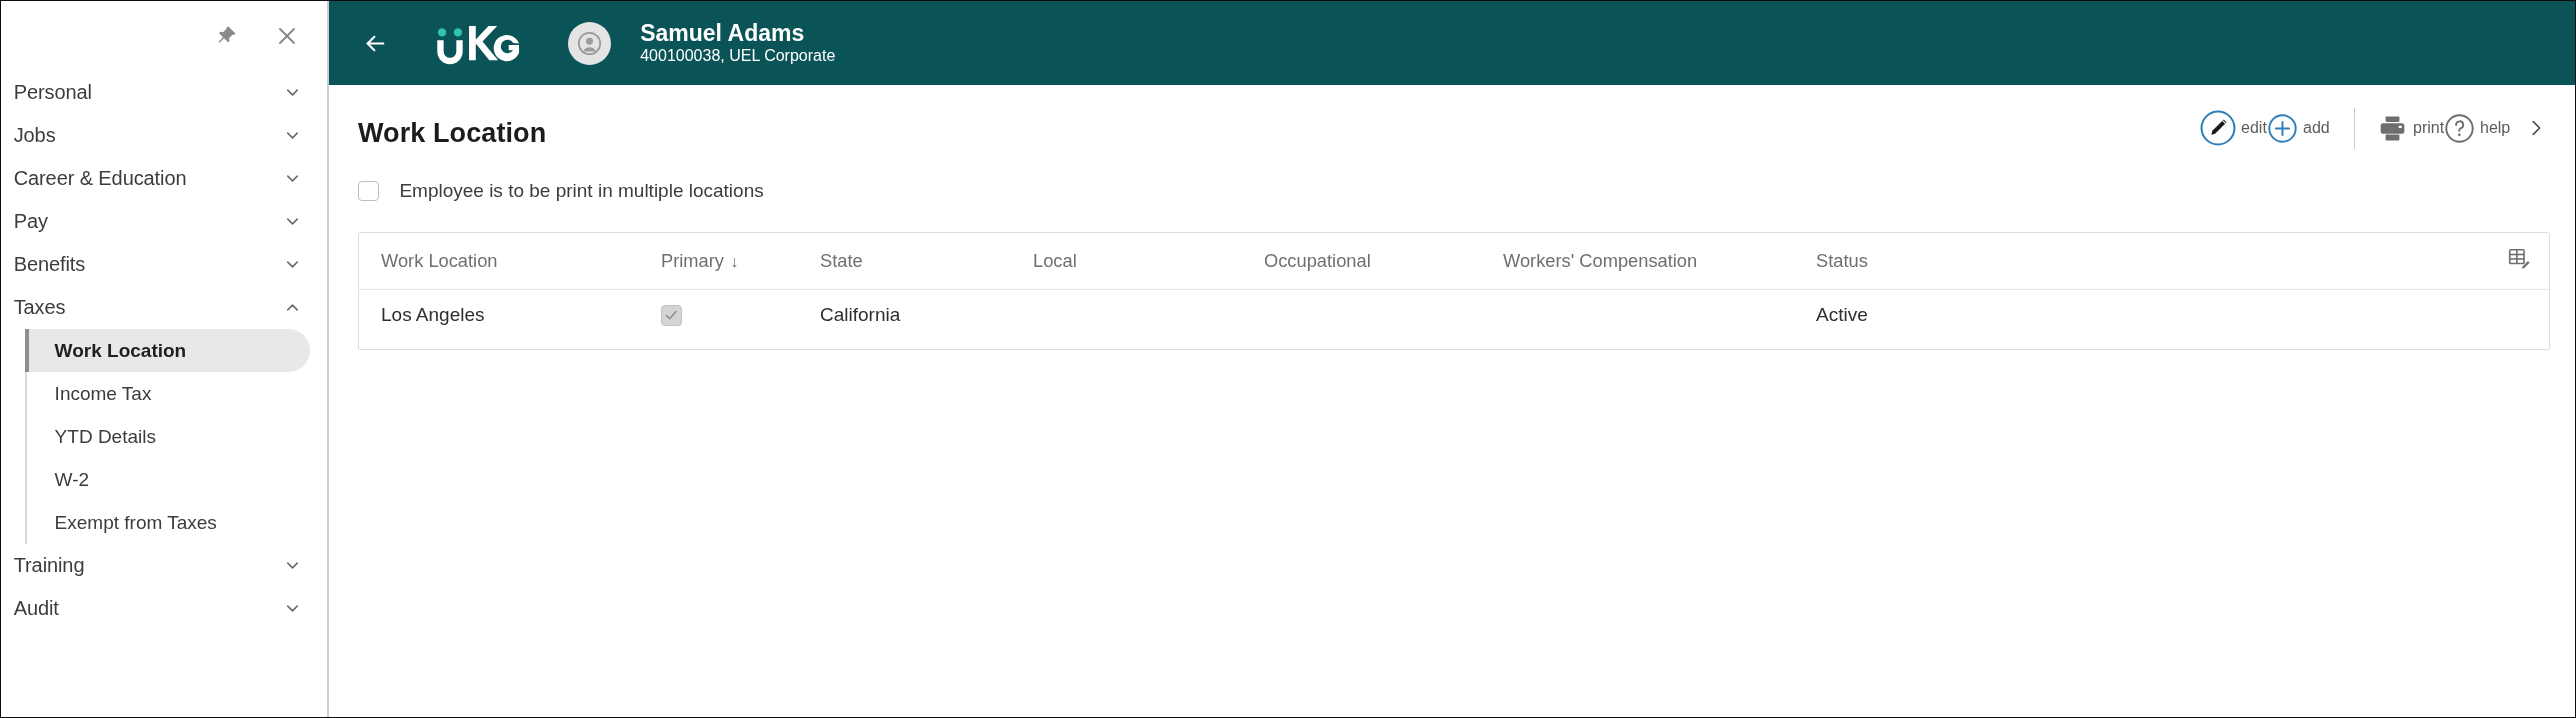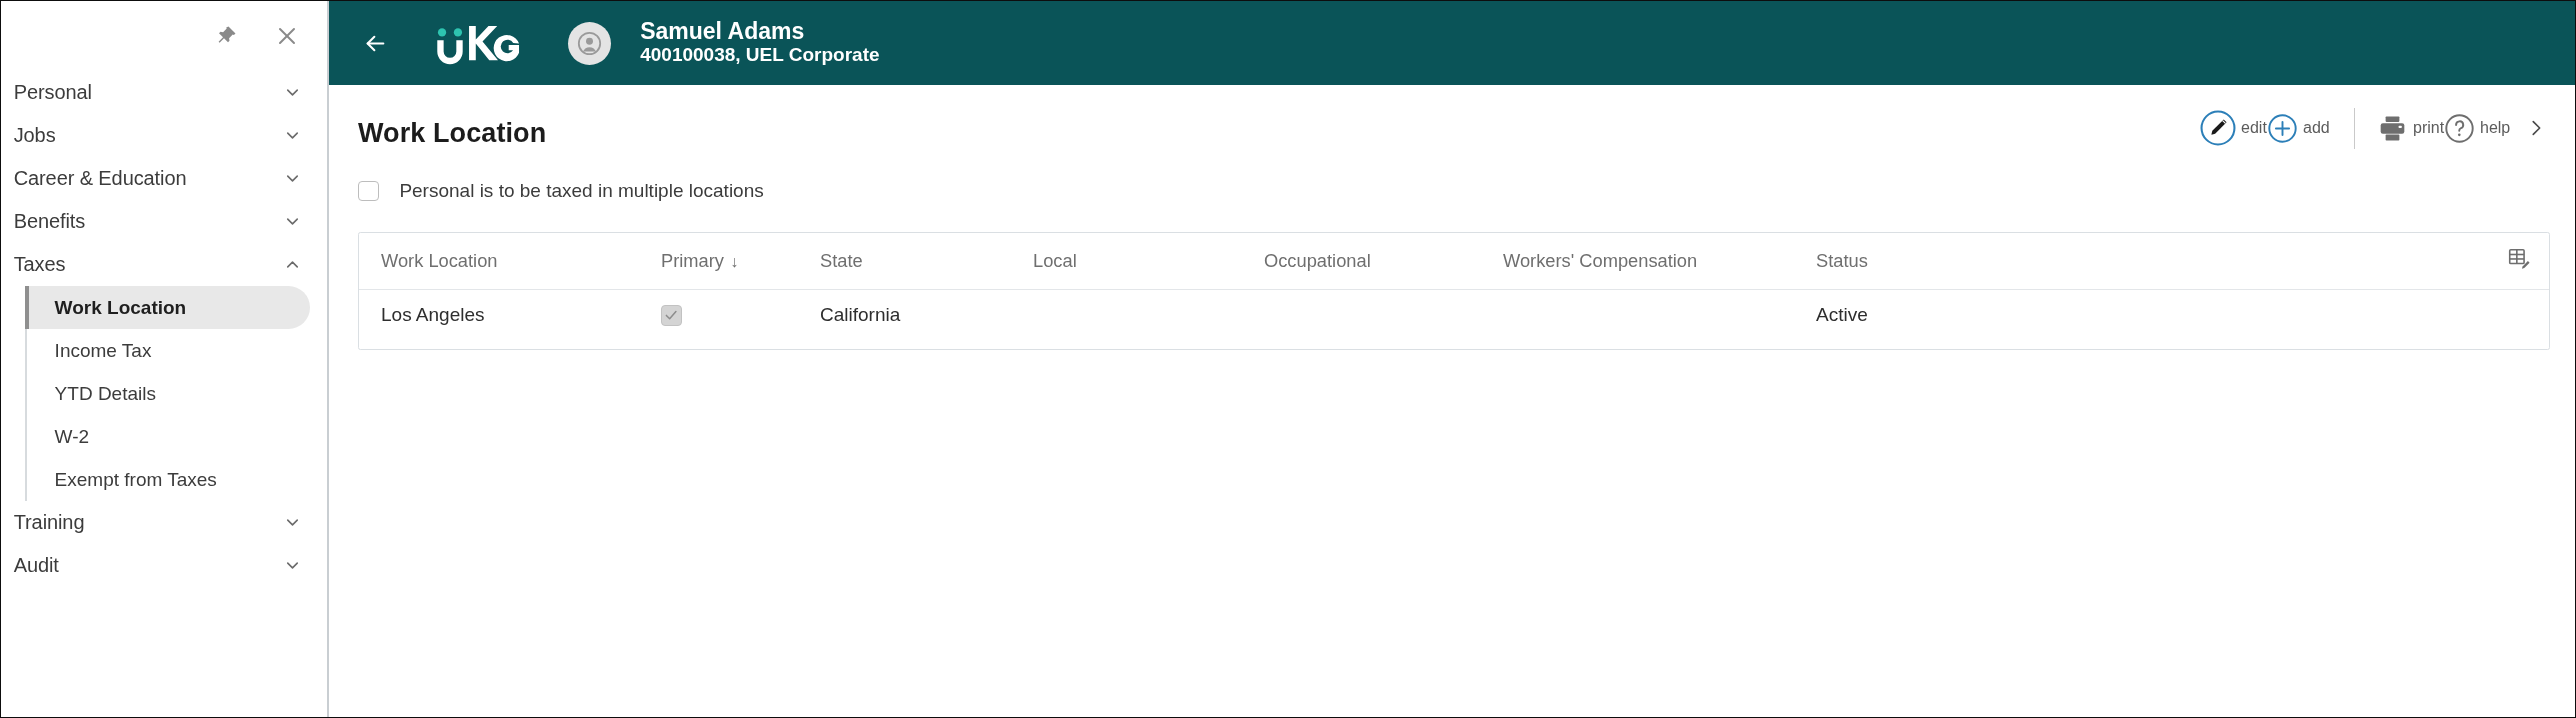--- a/index.html
+++ b/index.html
@@ -128,25 +128,24 @@
     margin-right:17.5px;
   }
   .emp-name {
     font-size:23px;
     font-weight:bold;
     color:#ffffff;
     line-height:1.12;
     white-space:nowrap;
   }
   .emp-sub {
-    font-size:19px;
+    font-size:16px;
     color:#ffffff;
     line-height:1.2;
     white-space:nowrap;
-    font-weight:bold;
   }
 
   .page-head {
     height:83px;
     flex:0 0 83px;
     display:flex;
     align-items:center;
     justify-content:space-between;
     padding:0 22px 0 29px;
   }
@@ -289,20 +288,28 @@
 
       <div class="nav-group">
         <span class="label">Career &amp; Education</span>
         <span class="chev">
           <svg width="19" height="19" viewBox="0 0 24 24" fill="none" stroke="#6b6b6b" stroke-width="2" stroke-linecap="round" stroke-linejoin="round">
               <polyline points="6 9 12 15 18 9"></polyline>
             </svg>
         </span>
       </div>
 
+      <div class="nav-group">
+        <span class="label">Pay</span>
+        <span class="chev">
+          <svg width="19" height="19" viewBox="0 0 24 24" fill="none" stroke="#6b6b6b" stroke-width="2" stroke-linecap="round" stroke-linejoin="round">
+              <polyline points="6 9 12 15 18 9"></polyline>
+            </svg>
+        </span>
+      </div>
 
       <div class="nav-group">
         <span class="label">Benefits</span>
         <span class="chev">
           <svg width="19" height="19" viewBox="0 0 24 24" fill="none" stroke="#6b6b6b" stroke-width="2" stroke-linecap="round" stroke-linejoin="round">
               <polyline points="6 9 12 15 18 9"></polyline>
             </svg>
         </span>
       </div>
 
@@ -445,21 +452,21 @@
           <svg width="22" height="22" viewBox="0 0 24 24" fill="none" stroke="#4a4a4a" stroke-width="1.8" stroke-linecap="round" stroke-linejoin="round">
             <polyline points="9 5 16 12 9 19"></polyline>
           </svg>
         </div>
 
       </div>
     </div>
 
     <div class="checkbox-row">
       <span class="cbox"></span>
-      <span class="cbox-label">Personal is to be taxed in multiple locations</span>
+      <span class="cbox-label">Employee is to be print in multiple locations</span>
     </div>
 
     <div class="table-wrap">
       <table>
         <colgroup>
           <col class="col-loc">
             <col class="col-prim">
             <col class="col-state">
             <col class="col-local">
           <col class="col-occ">

